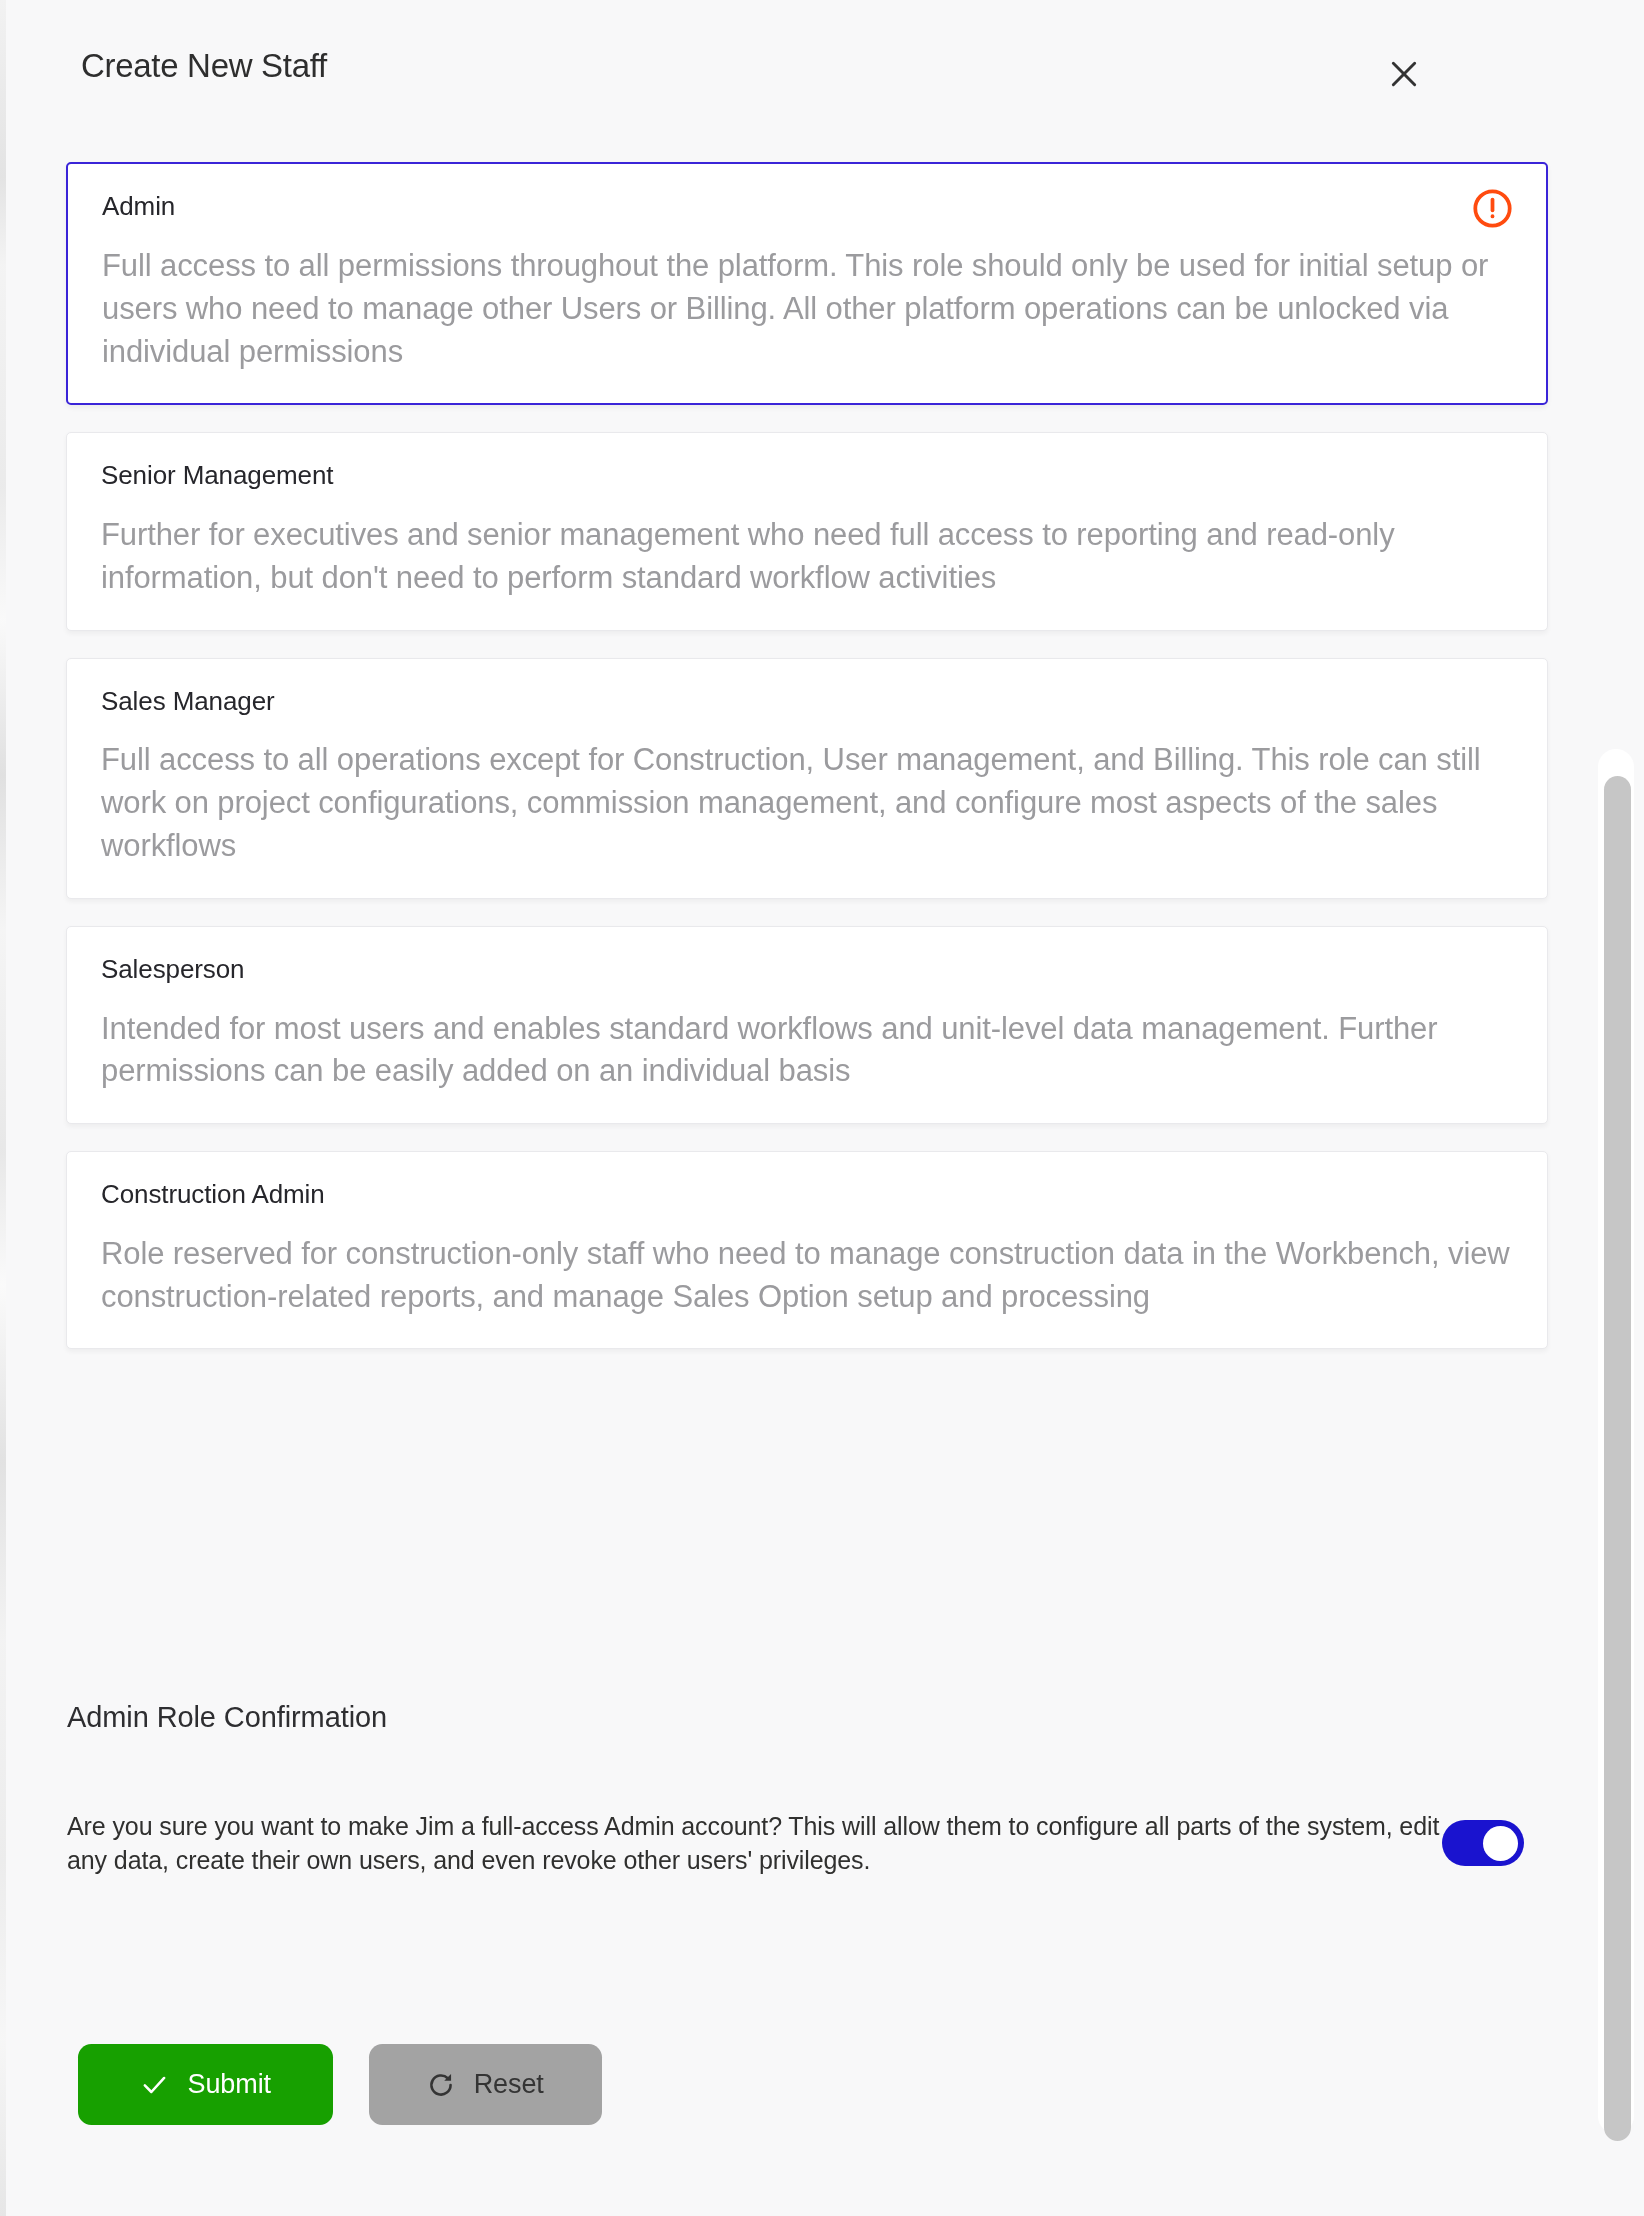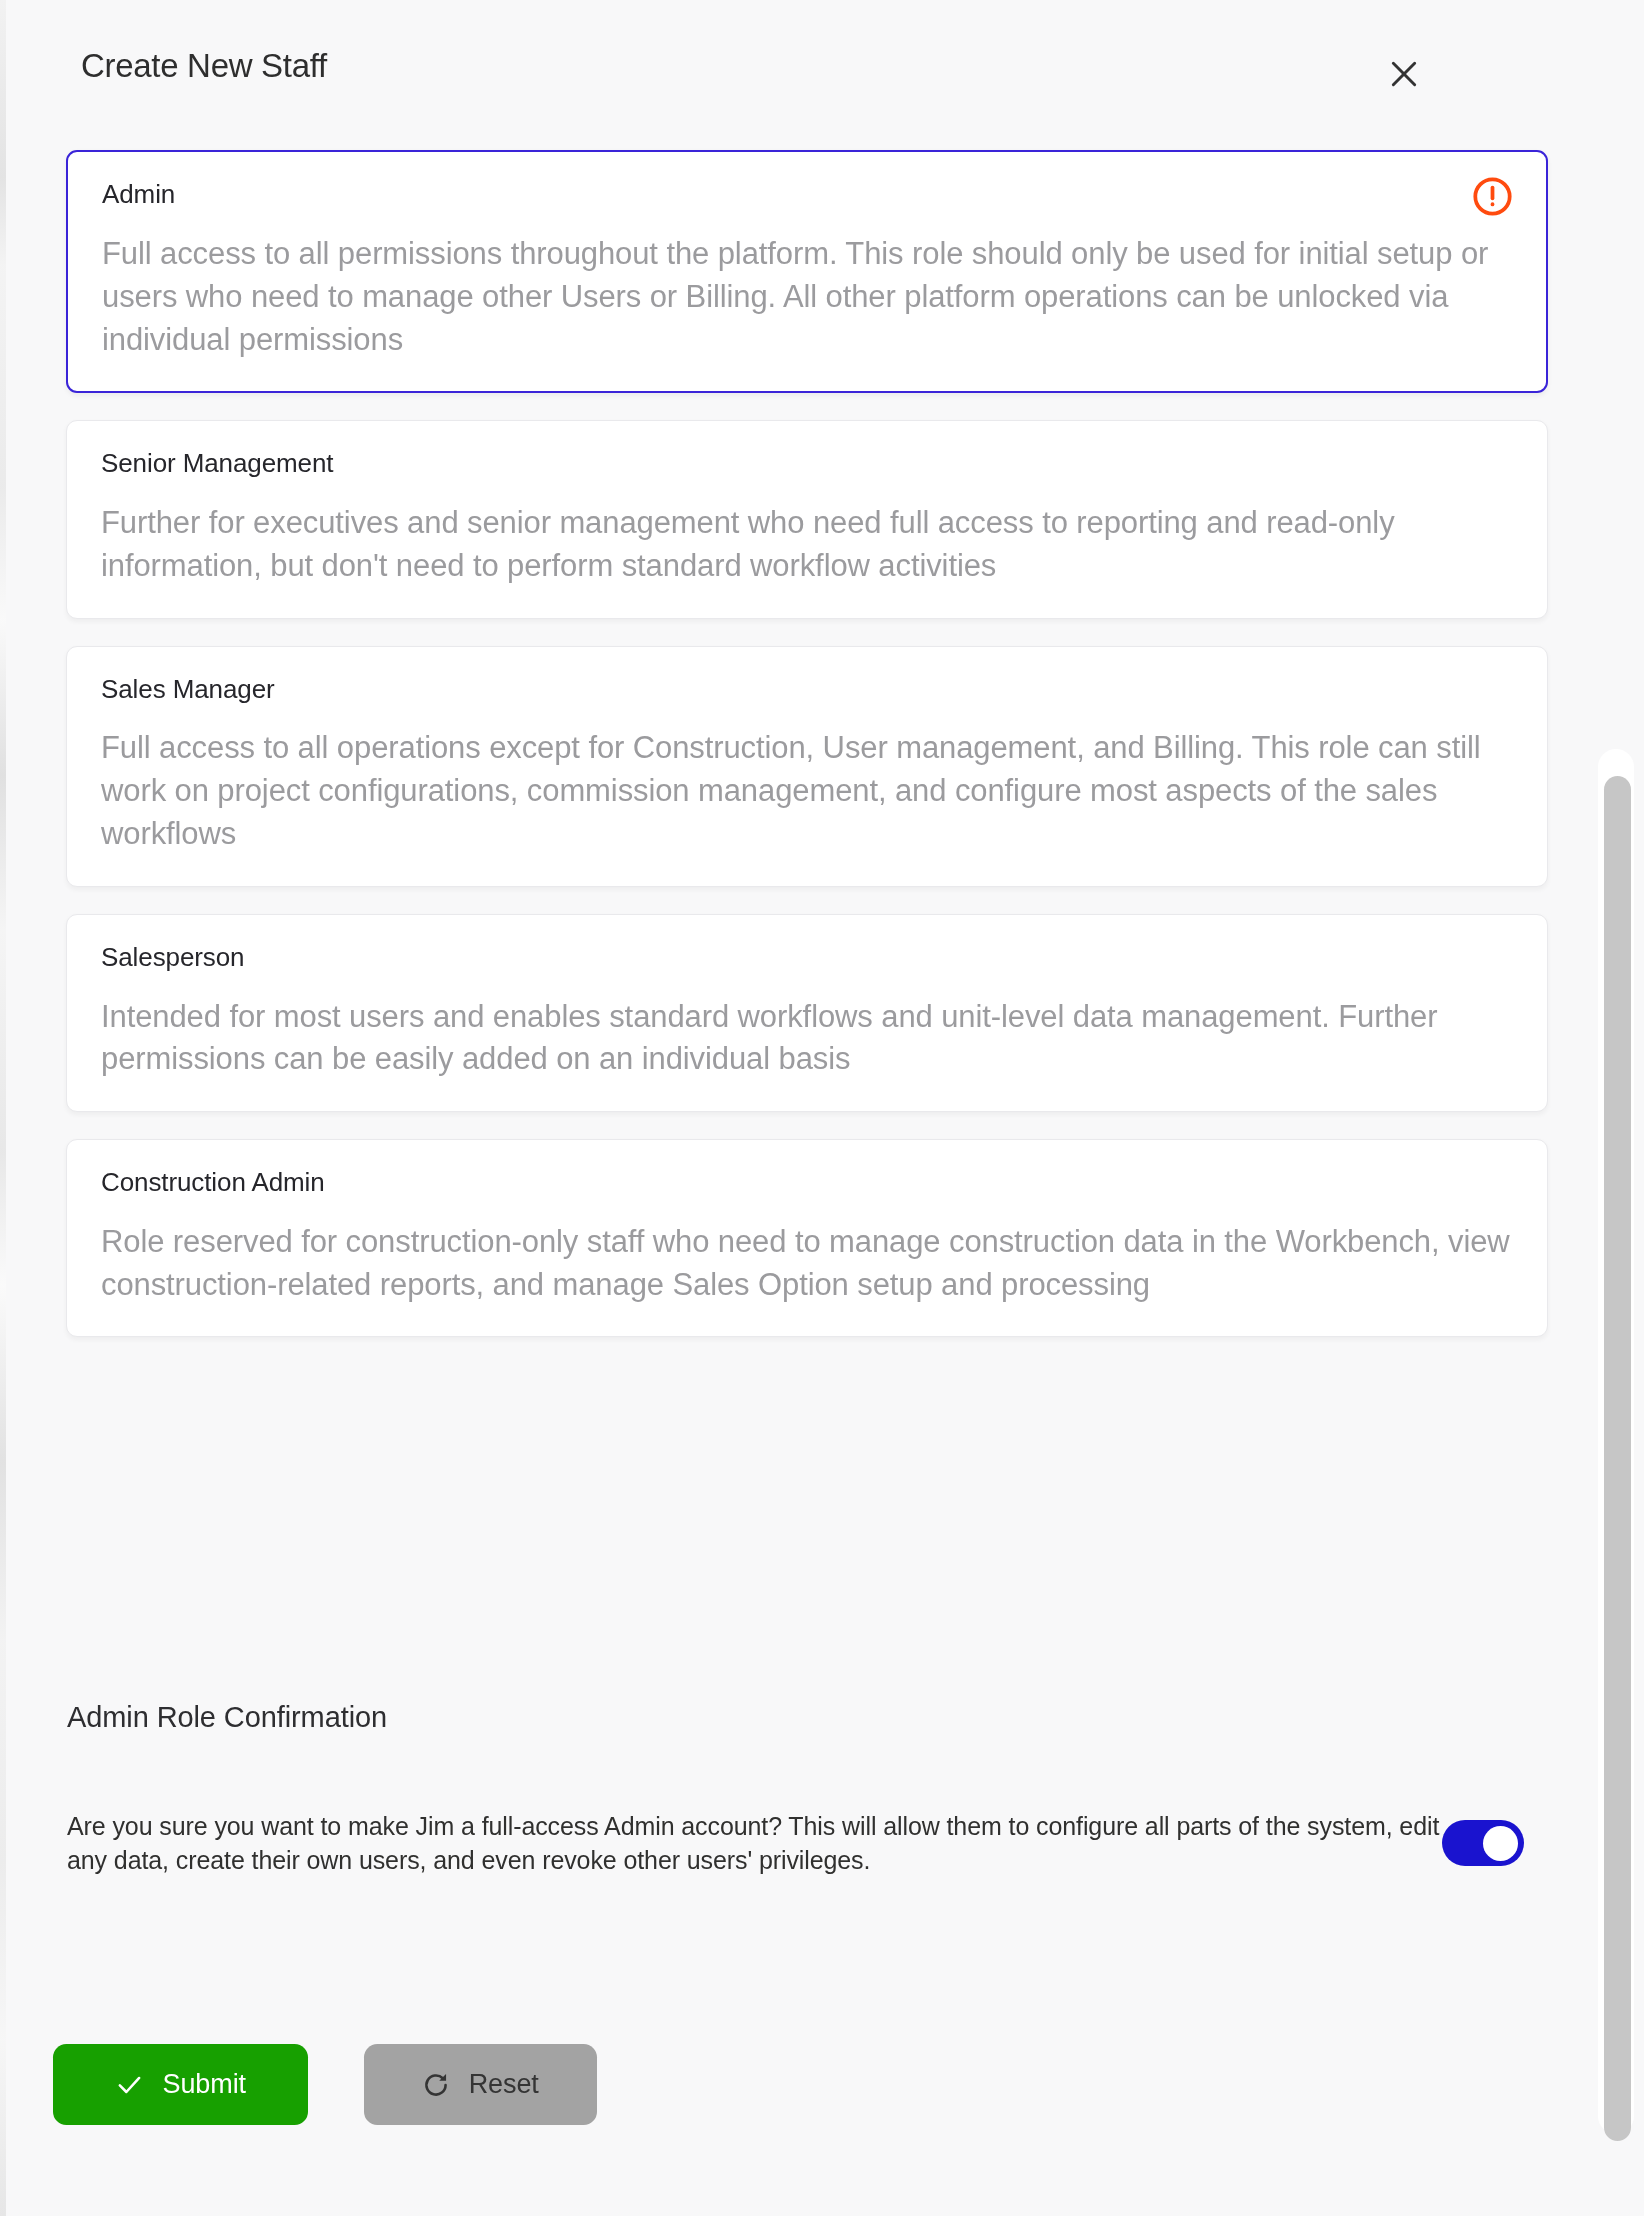--- a/index.html
+++ b/index.html
@@ -80,25 +80,25 @@
   .role-list {
     position: absolute;
     left: 0;
     top: 0;
     width: 1596px;
     padding: 10.3px 0 0 0;
   }
 
   .role-card {
     position: relative;
-    margin: 0 auto 27px 66px;
+    margin: 12px auto 27px 66px;
     width: 1482px;
     background: #ffffff;
     border: 1.5px solid #e9e9ec;
-    border-radius: 11px;
+    border-radius: 5px;
     box-shadow: 0 2.1px 5.1px rgba(0,0,0,0.045);
     padding: 27px 34px 30px 34px;
     cursor: pointer;
   }
   .role-card.selected {
     border: 2.1px solid #3a24d8;
     box-shadow: 0 2.1px 5.1px rgba(0,0,0,0.05);
   }
 
   .role-title {
@@ -199,25 +199,25 @@
     right: 6.2px;
     width: 35px;
     height: 35px;
     border-radius: 50%;
     background: #ffffff;
   }
 
   
   .actions {
     position: absolute;
-    left: 53px;
+    left: 78px;
     top: 2044px;
     display: flex;
     align-items: center;
-    gap: 56px;
+    gap: 36px;
   }
   .btn {
     display: inline-flex;
     align-items: center;
     justify-content: center;
     gap: 18.5px;
     height: 81px;
     border: none;
     border-radius: 13.3px;
     font-family: "Liberation Sans", sans-serif;

